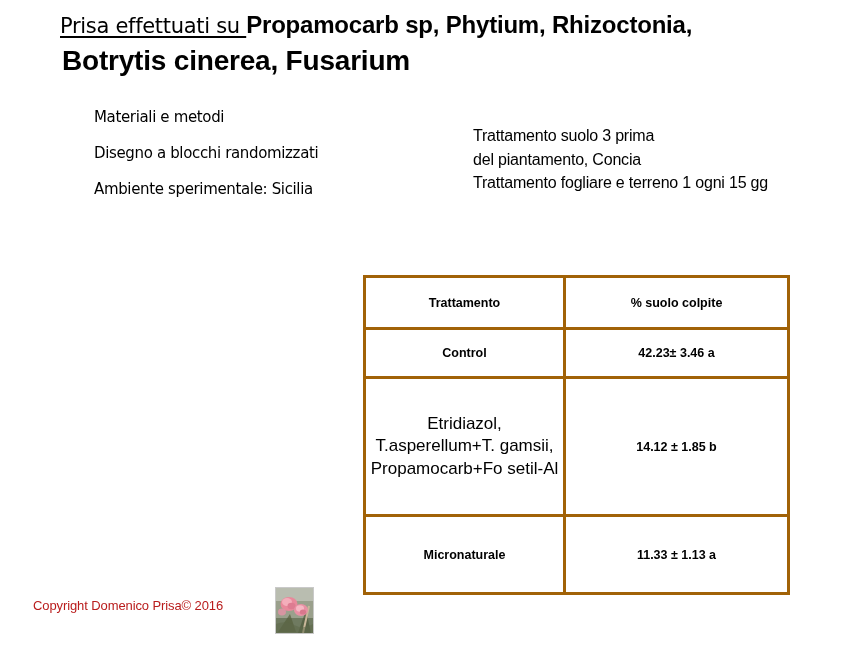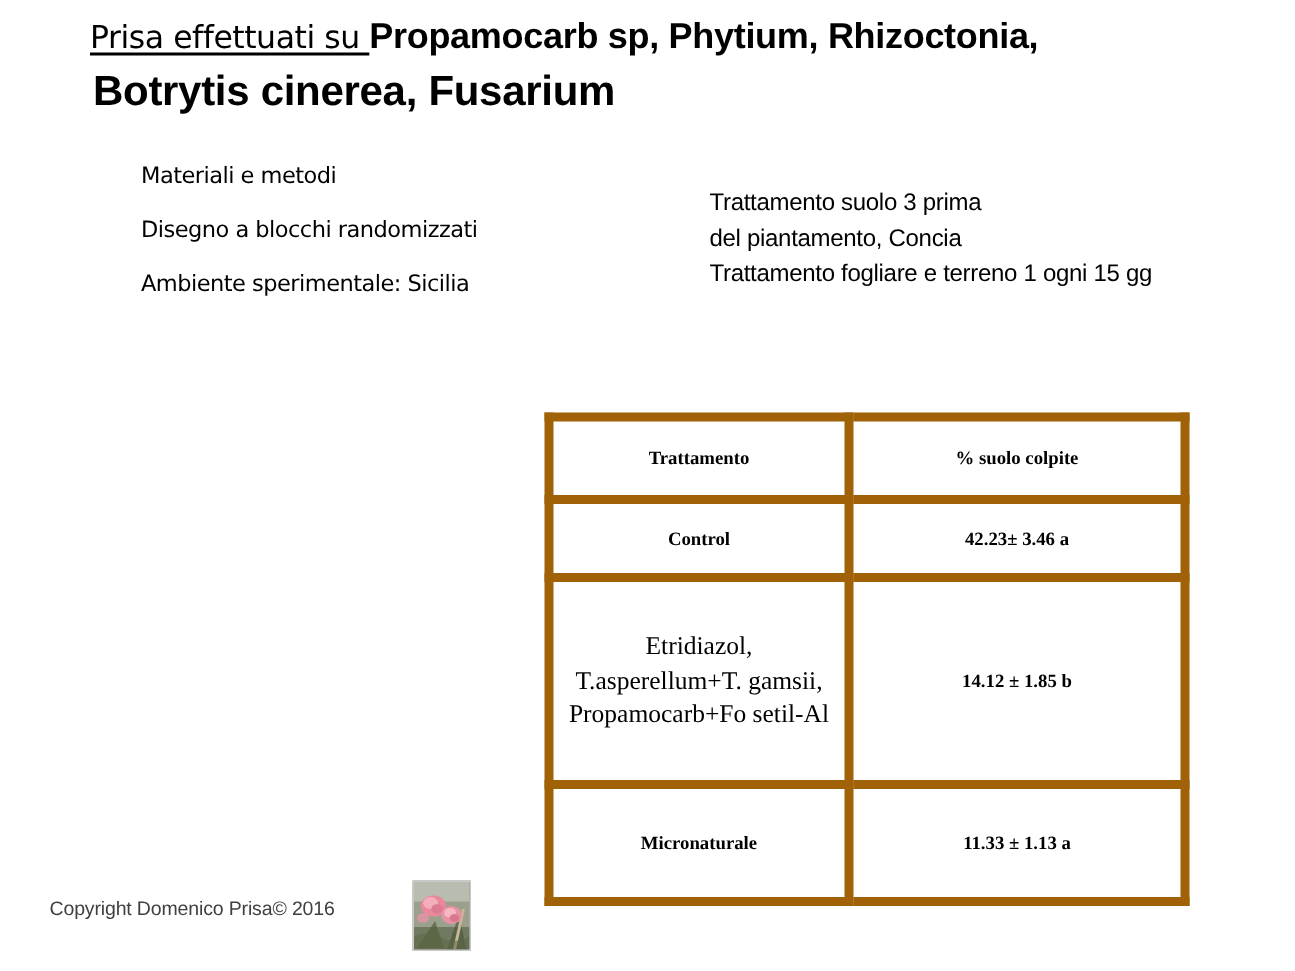--- a/index.html
+++ b/index.html
@@ -85,24 +85,24 @@
   
   #results-table {
     position: absolute;
     left: 363px;
     top: 275px;
     width: 424px;
     border-collapse: collapse;
     table-layout: fixed;
   }
   #results-table td {
-    border: 6px solid #a16207;
+    border: 3px solid #a16207;
     text-align: center;
     vertical-align: middle;
-    font-family: Liberation Serif, serif;
+    font-family: Liberation Sans, sans-serif;
     padding: 2px 4px;
   }
   #results-table col.c1 { width: 200px; }
   #results-table col.c2 { width: 224px; }
 
   .th-cell {
     font-size: 12.5px;
     font-weight: bold;
     height: 45px;
   }
@@ -138,21 +138,21 @@
   }
 
   
   #footer-copyright {
     position: absolute;
     left: 33px;
     top: 598px;
     font-family: "Liberation Sans", sans-serif;
     font-size: 13px;
     font-weight: 400;
-    color: #404040;
+    color: #b91c1c;
     letter-spacing: -0.1px;
     white-space: nowrap;
   }
   #footer-thumbnail {
     position: absolute;
     left: 275px;
     top: 587px;
     width: 37px;
     height: 45px;
     border: 1px solid #c9c9c9;

